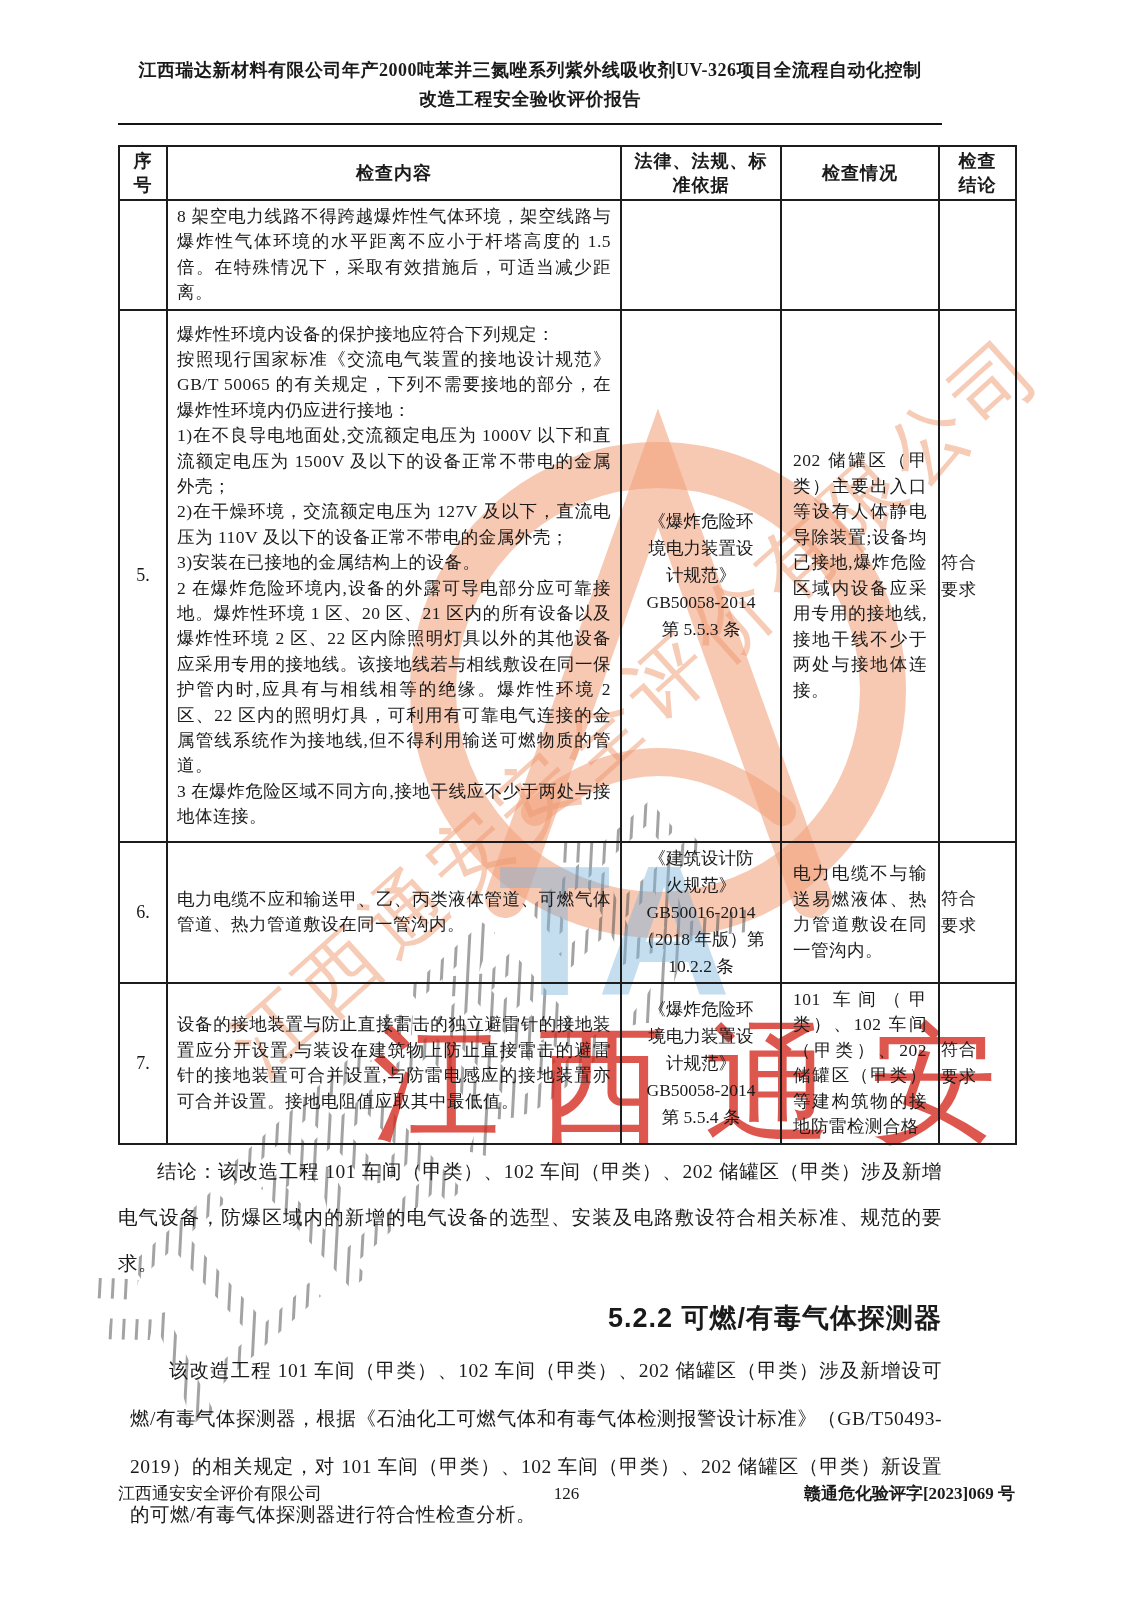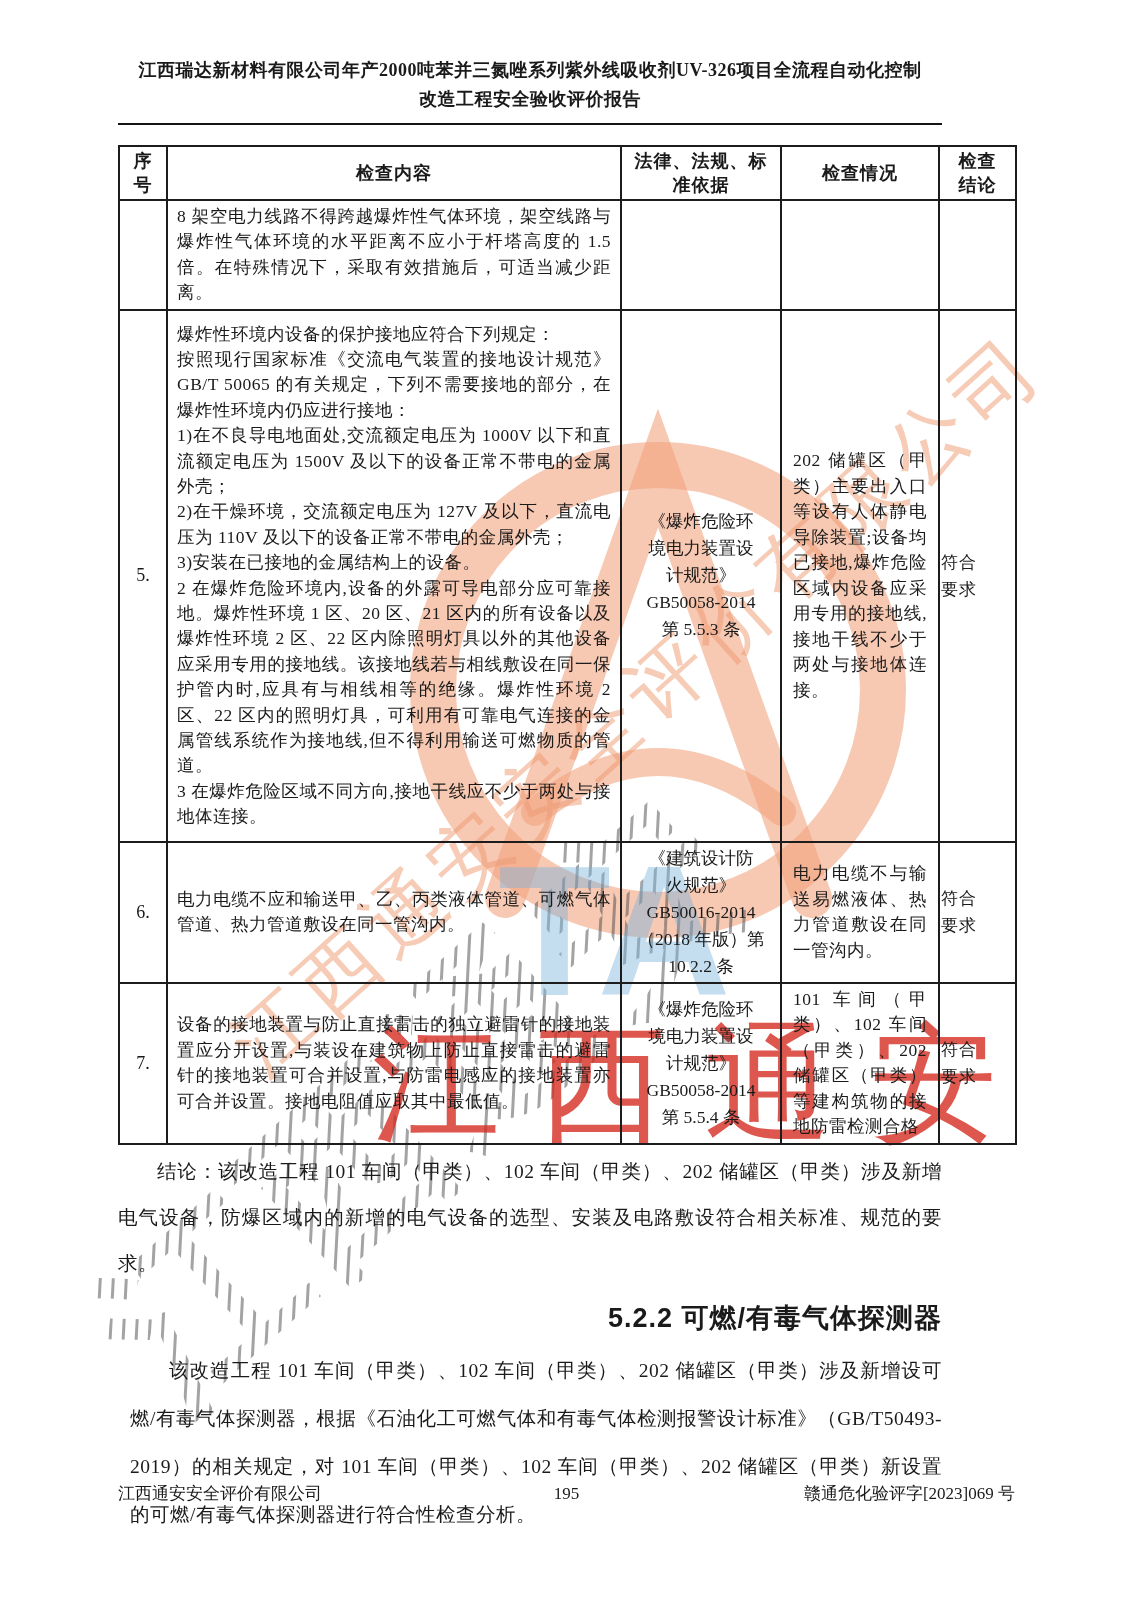--- a/index.html
+++ b/index.html
@@ -60,21 +60,21 @@
     margin:12px 0 0 12px;font-size:19.5px;line-height:48px;
     text-align:justify;text-indent:2em;letter-spacing:0.5px;
   }
   .footer{
     position:absolute;left:118px;right:114px;top:1482px;z-index:1;
     display:flex;justify-content:space-between;align-items:baseline;
     font-size:17px;
   }
   .footer .f-left{flex:1;text-align:left;}
   .footer .f-center{flex:0 0 auto;text-align:center;}
-  .footer .f-right{flex:1;text-align:right;}
+  .footer .f-right{flex:1;text-align:right;font-weight:bold;}
 </style>
 </head>
 <body>
 
 <div class="page">
 
   <svg class="wm-layer" width="1129" height="1600" viewBox="0 0 1129 1600" xmlns="http://www.w3.org/2000/svg">
     <defs>
       <pattern id="hatch" width="13" height="13" patternTransform="rotate(45)" patternUnits="userSpaceOnUse">
         <line x1="0" y1="0" x2="0" y2="13" stroke="#4a4a4a" stroke-width="6"></line>
@@ -175,17 +175,17 @@
     <p class="para-conclusion">结论：该改造工程 101 车间（甲类）、102 车间（甲类）、202 储罐区（甲类）涉及新增电气设备，防爆区域内的新增的电气设备的选型、安装及电路敷设符合相关标准、规范的要求。</p>
 
     <h2 class="section-heading">5.2.2 可燃/有毒气体探测器</h2>
 
     <p class="para-body">该改造工程 101 车间（甲类）、102 车间（甲类）、202 储罐区（甲类）涉及新增设可燃/有毒气体探测器，根据《石油化工可燃气体和有毒气体检测报警设计标准》（GB/T50493-2019）的相关规定，对 101 车间（甲类）、102 车间（甲类）、202 储罐区（甲类）新设置的可燃/有毒气体探测器进行符合性检查分析。</p>
 
   </div>
 
   <div class="footer">
     <span class="f-left">江西通安安全评价有限公司</span>
-    <span class="f-center">195</span>
+    <span class="f-center">126</span>
     <span class="f-right">赣通危化验评字[2023]069 号</span>
   </div>
 
 </div>
 
 </body></html>

